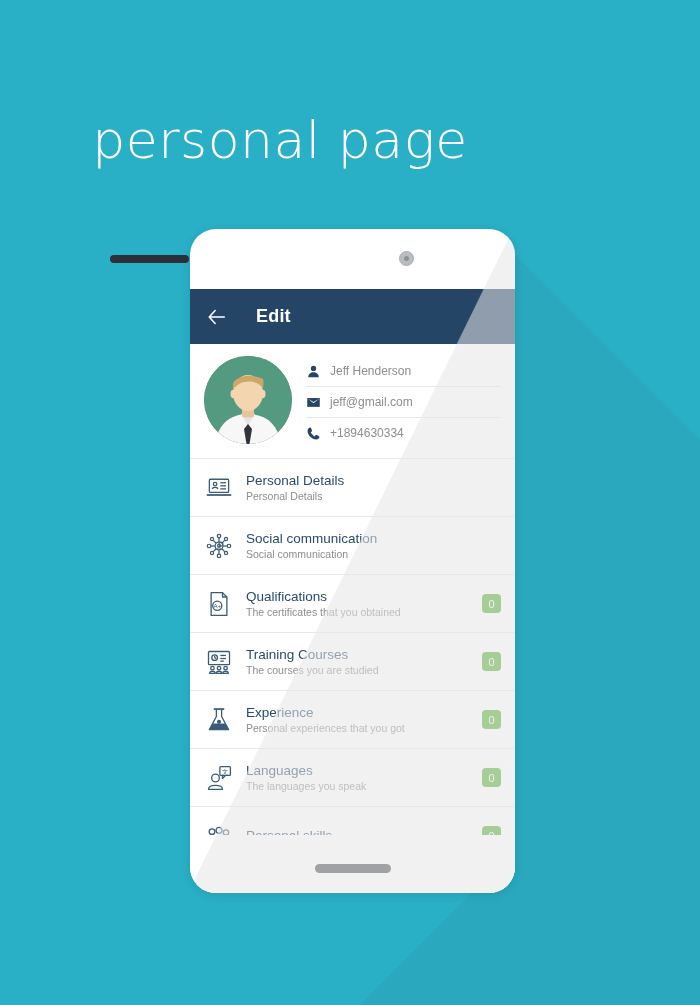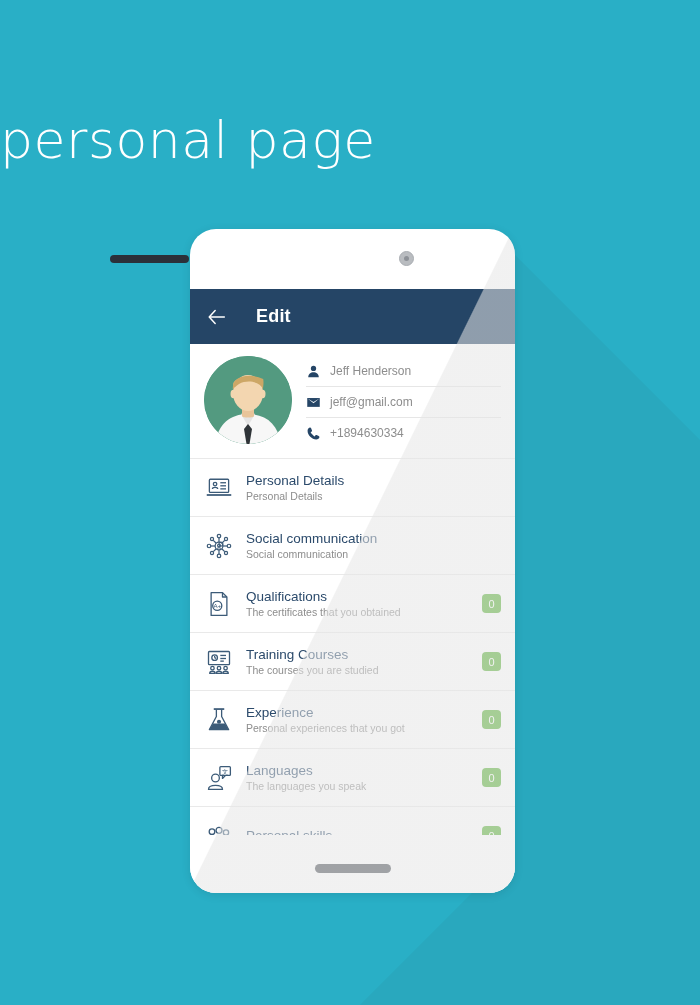--- a/index.html
+++ b/index.html
@@ -28,21 +28,21 @@
     width: 700px; height: 1005px;
     pointer-events: none;
   }
 
   
   #page-title {
     position: absolute;
     left: 0;
     top: 108px;
     width: 560px;
-    text-align: left;
+    text-align: center;
     color: #ffffff;
     font-size: 52px;
     font-weight: 300;
     letter-spacing: 0.5px;
     font-family: "DejaVu Sans", sans-serif;
     line-height: 64px;
   }
 
   
   #phone {

